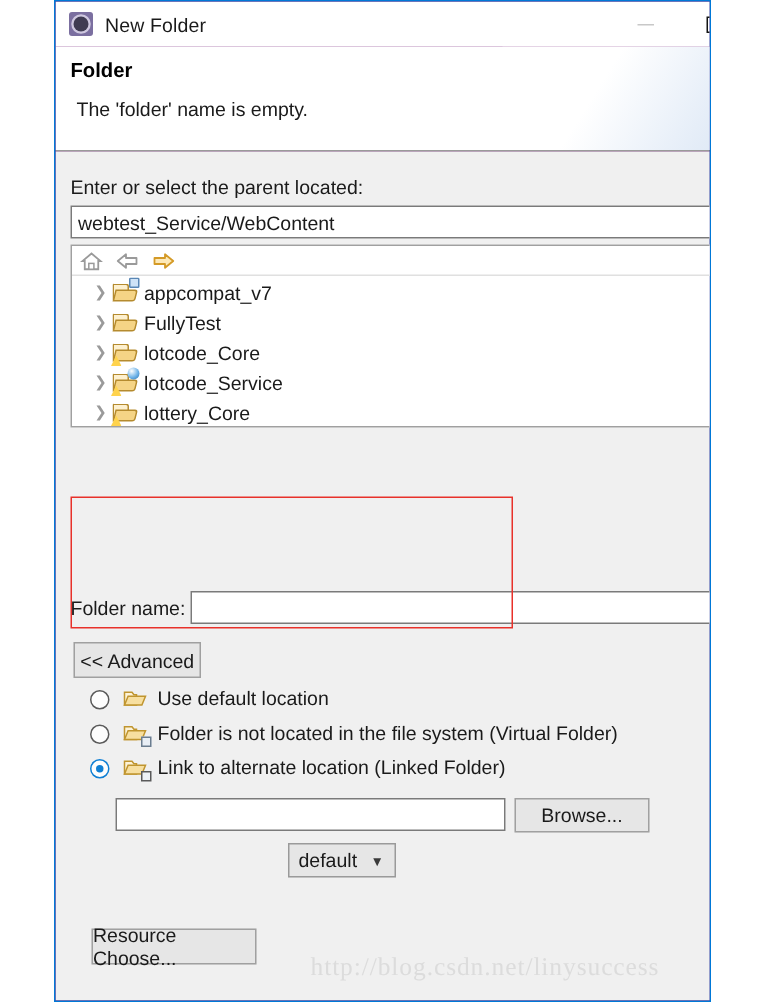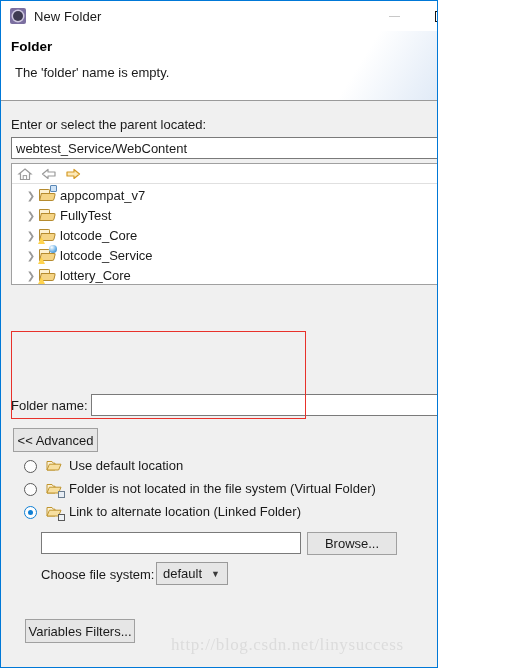--- a/index.html
+++ b/index.html
@@ -10,20 +10,21 @@
     background: #ffffff;
     font-family: "Liberation Sans", sans-serif;
     -webkit-font-smoothing: antialiased;
   }
   .window {
     position: relative;
     width: 438px; height: 668px;
     background: #701a75;
     border: 1px solid #0078d7;
     overflow: hidden;
+    margin-left: 36px;
   }
 
   
   .titlebar {
     position: absolute; left: 0; top: 0;
     width: 508px; height: 30px;
     background: #ffffff;
     display: flex; align-items: center;
   }
   .title-icon {
@@ -425,24 +426,23 @@
         <span class="sub-badge link"></span>
       </span>
       <span>Link to alternate location (Linked Folder)</span>
     </div>
 
     <div class="textinput" style="left:40px; top:431px; width:260px; height:22px;">
       <span></span>
     </div>
     <div class="btn" style="left:306px; top:431px; width:90px; height:23px;">Browse...</div>
 
-    <div class="label" style="left:40px; top:466px;">Choose file system:</div>
     <div class="combo" style="left:155px; top:461px; width:72px; height:23px;">
       <span>default</span>
       <span class="caret">▼</span>
     </div>
 
-    <div class="btn" style="left:24px; top:518px; width:110px; height:24px;">Variables Filters...</div>
+    <div class="btn" style="left:24px; top:518px; width:110px; height:24px;">Resource Choose...</div>
 
   </div>
 
   <div class="watermark">http://blog.csdn.net/linysuccess</div>
 </div>
 
 </body></html>

